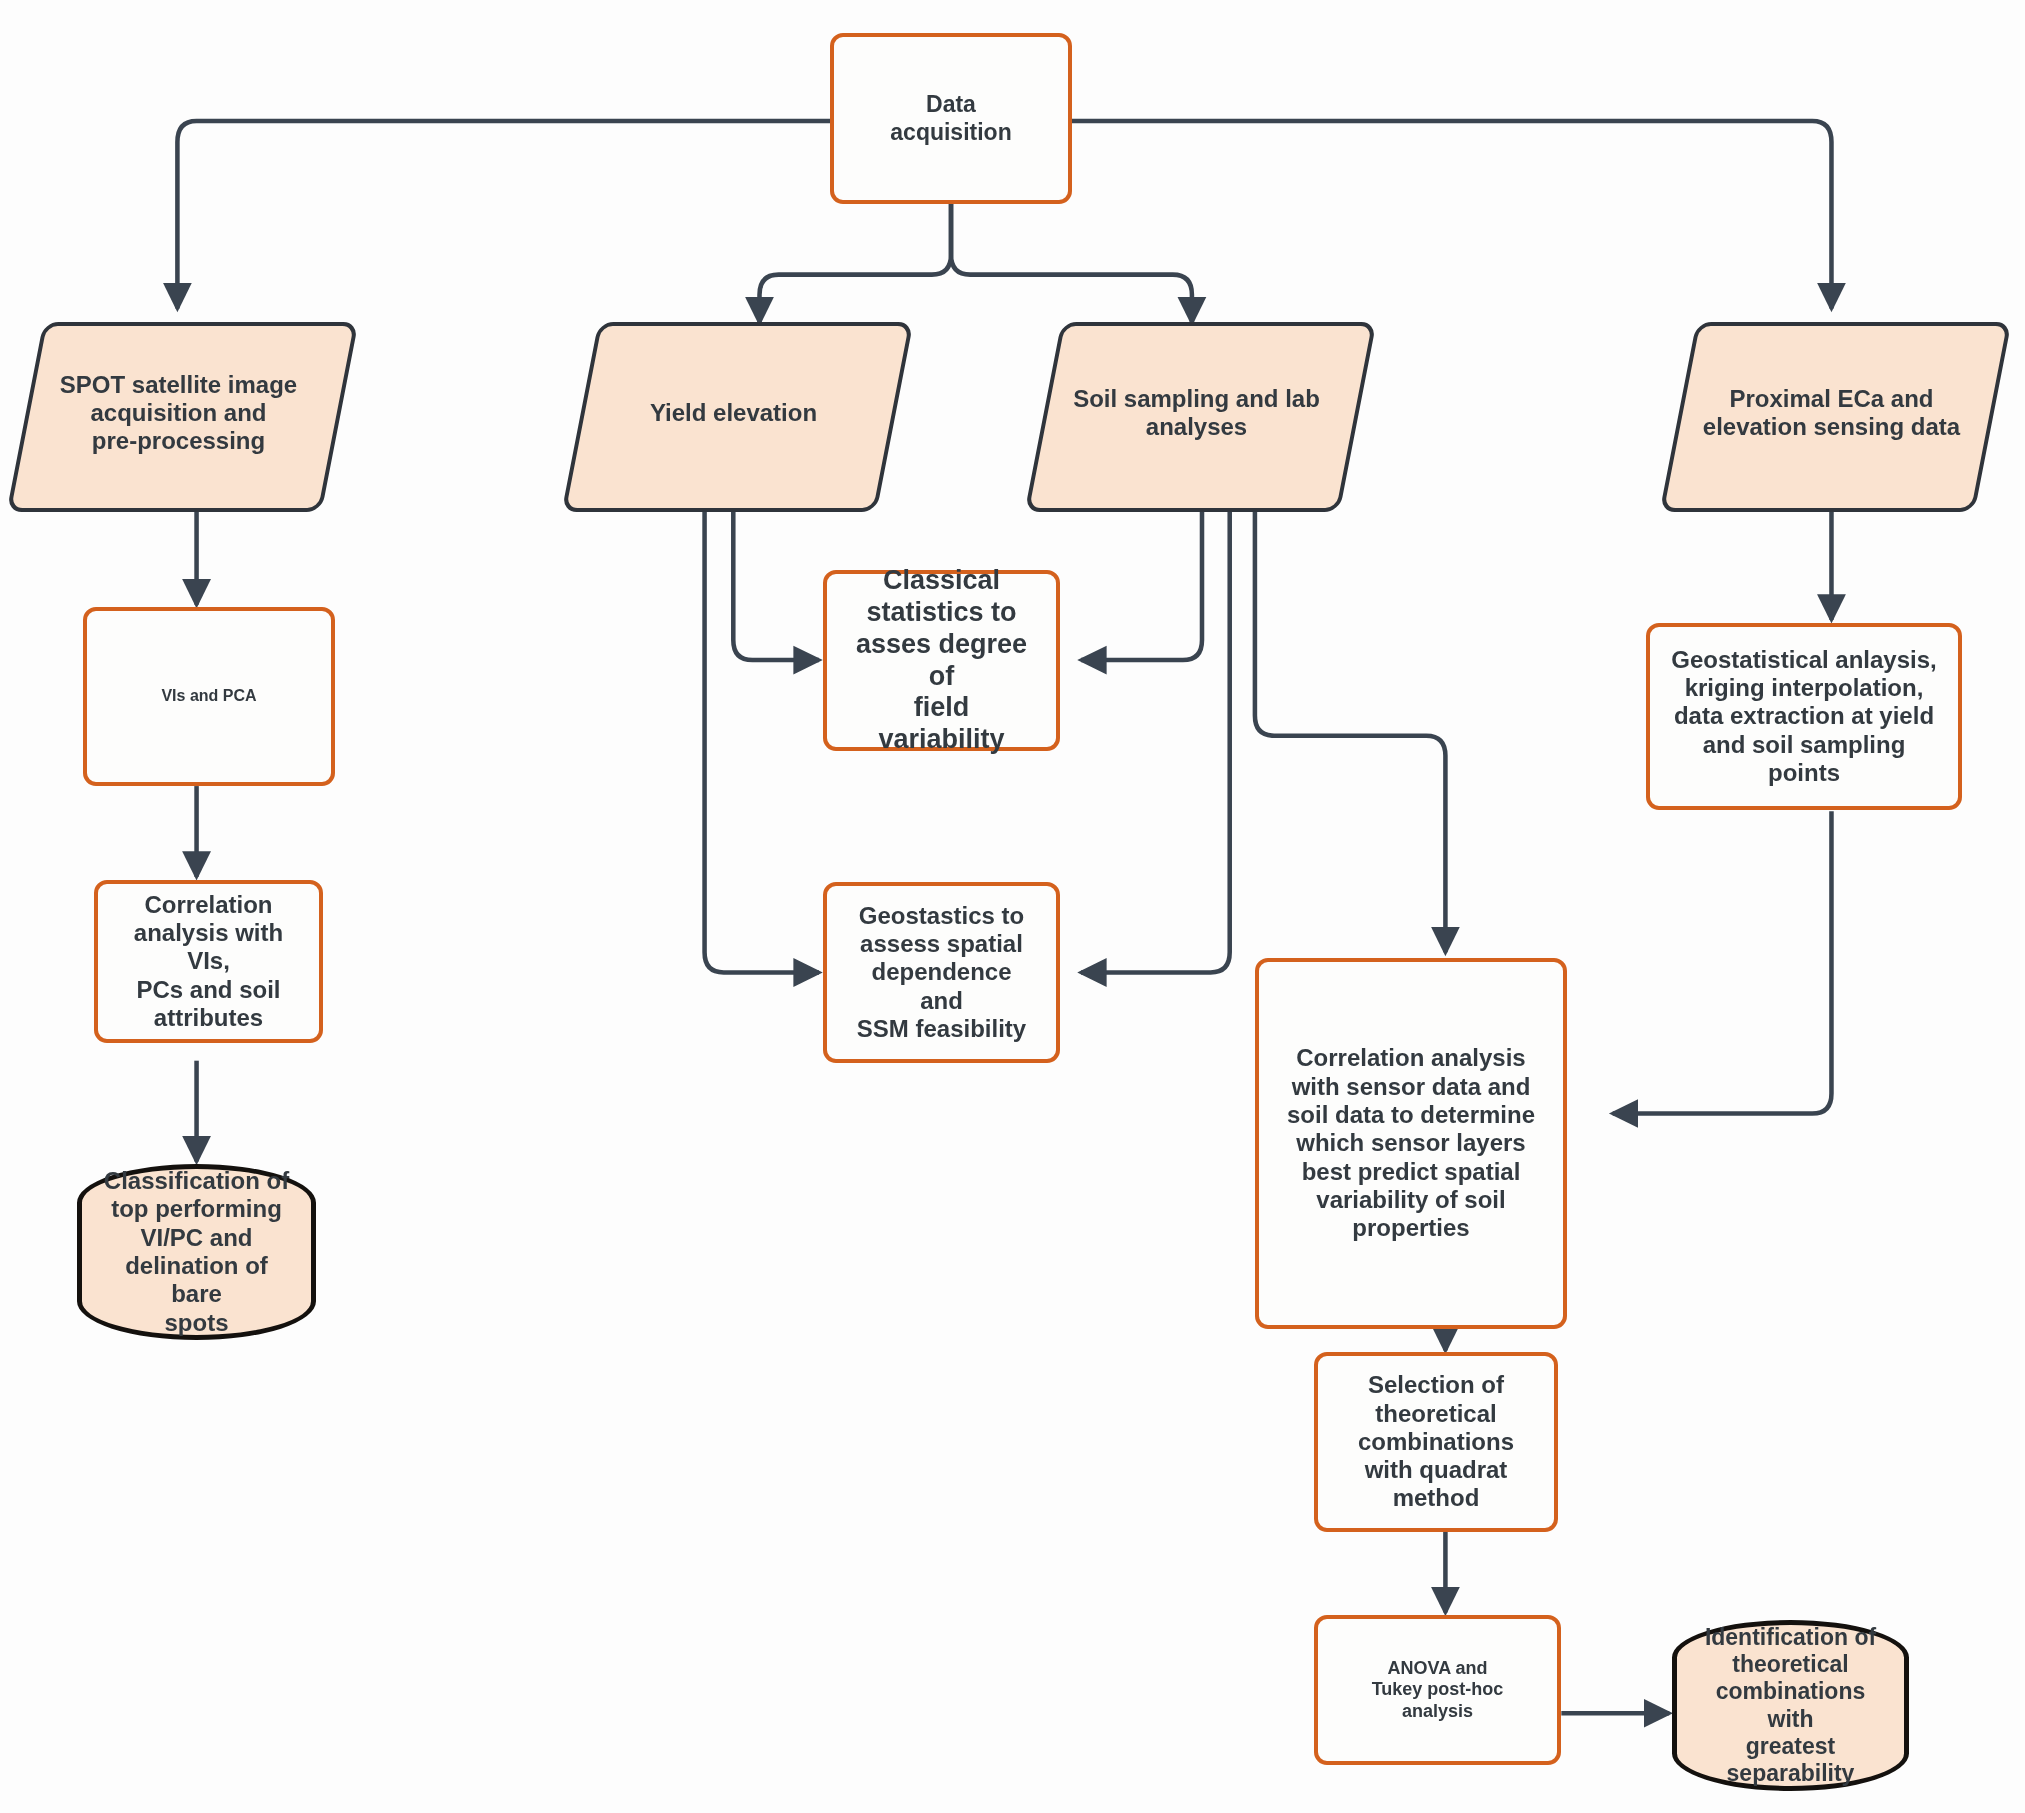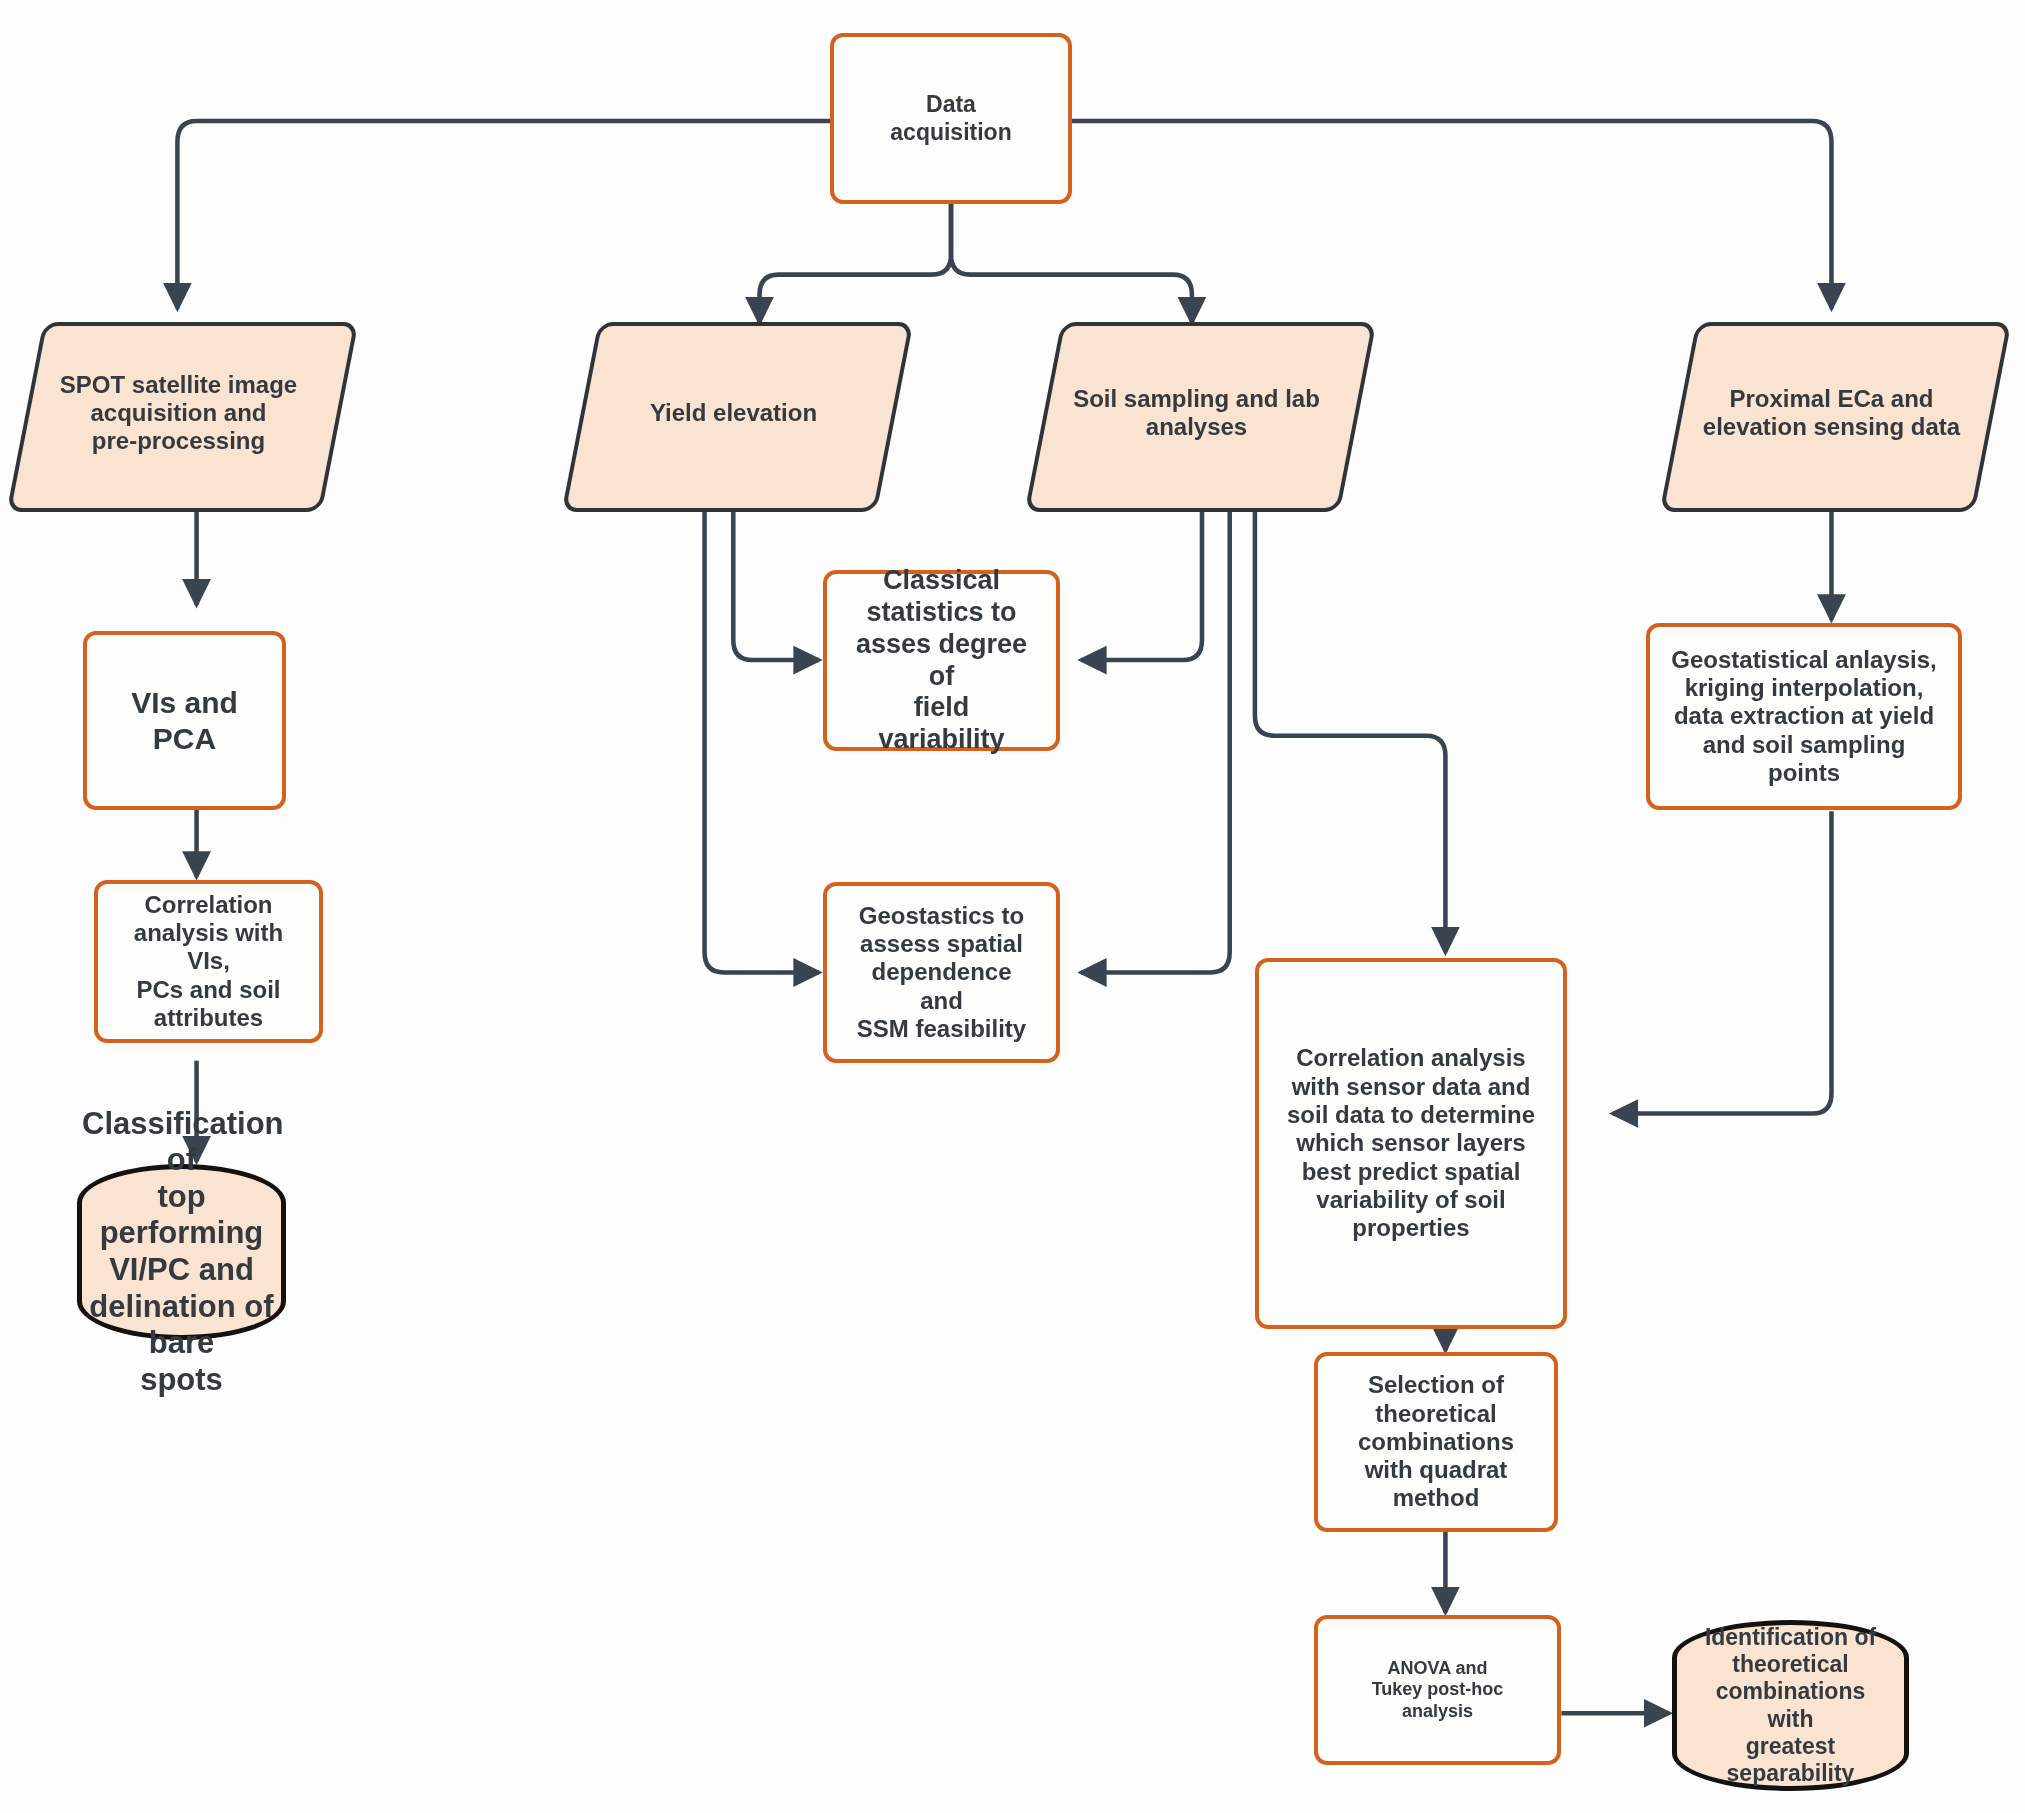--- a/index.html
+++ b/index.html
@@ -88,32 +88,32 @@
     <span class="lbl">Soil sampling and lab
 analyses</span>
   </div>
 
   <div class="node data-shape" style="left:1678px;top:322px;width:307px;height:182px;font-size:24px;">
     <span class="skew"></span>
     <span class="lbl">Proximal ECa and
 elevation sensing data</span>
   </div>
 
-  <div class="node proc" style="left:83px;top:607px;width:203px;height:179px;font-size:30px;margin-top:24px;">
+  <div class="node proc" style="left:83px;top:607px;width:252px;height:179px;font-size:16px;">
     <span class="lbl">VIs and PCA</span>
   </div>
 
   <div class="node proc" style="left:94px;top:880px;width:229px;height:163px;font-size:24px;">
     <span class="lbl">Correlation
 analysis with VIs,
 PCs and soil
 attributes</span>
   </div>
 
-  <div class="node term" style="left:77px;top:1164px;width:209px;height:176px;font-size:31px;">
+  <div class="node term" style="left:77px;top:1164px;width:239px;height:176px;font-size:24px;">
     <span class="lbl">Classification of
 top performing
 VI/PC and
 delination of bare
 spots</span>
   </div>
 
   <div class="node proc" style="left:823px;top:570px;width:237px;height:181px;font-size:27px;">
     <span class="lbl">Classical
 statistics to

